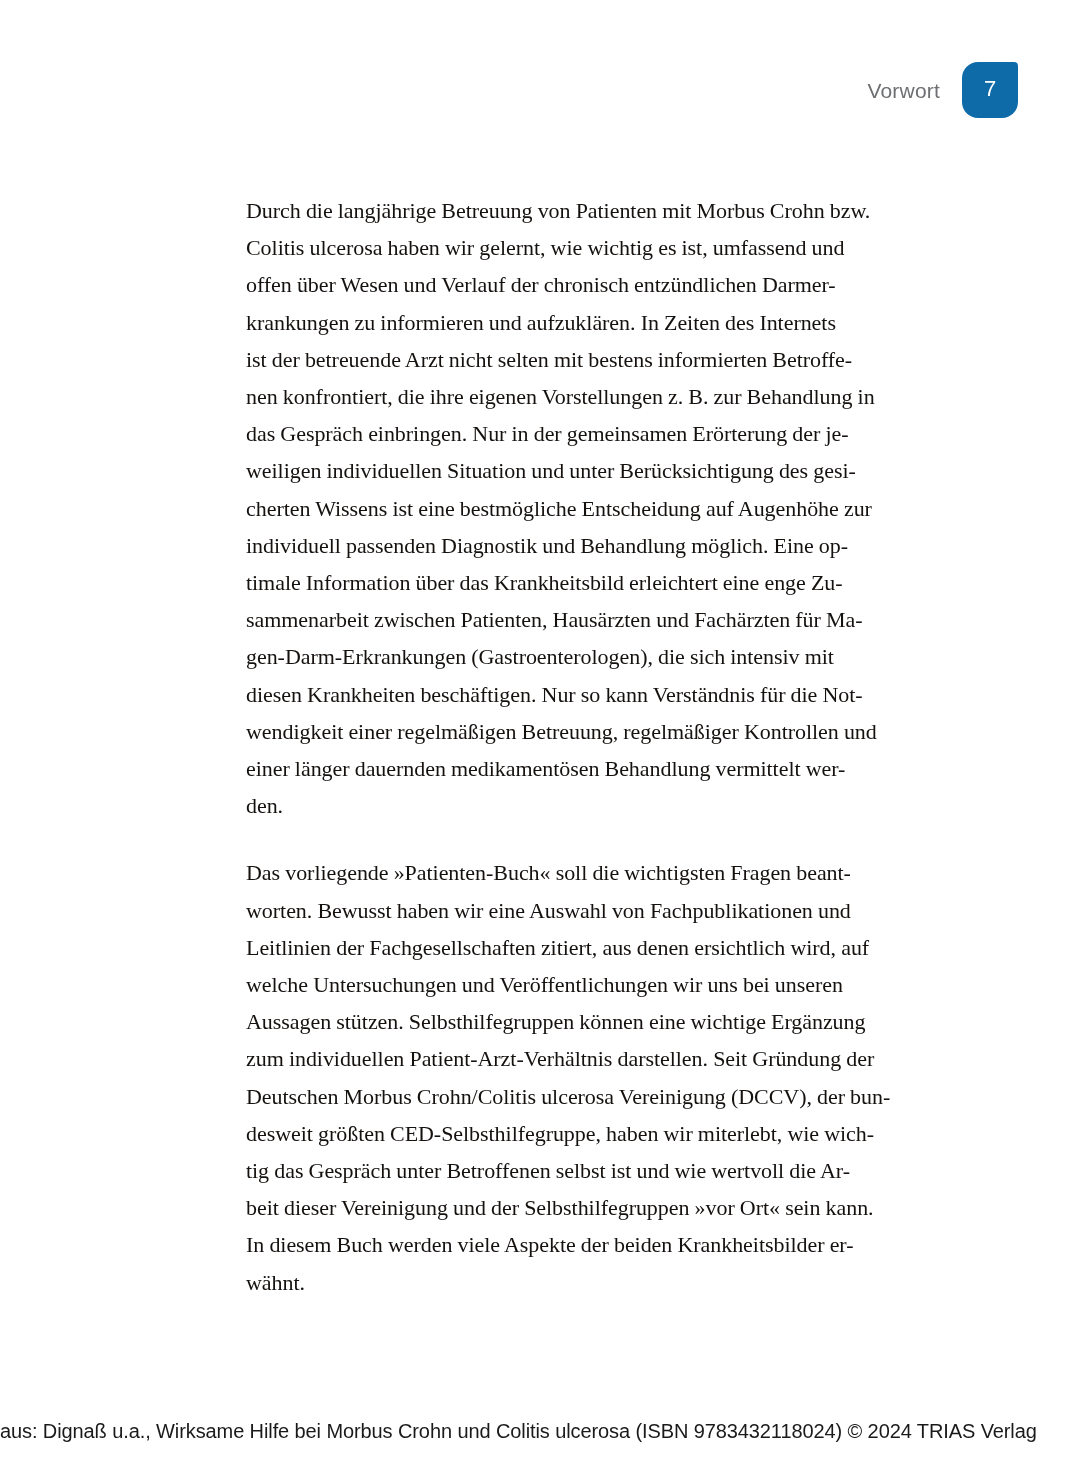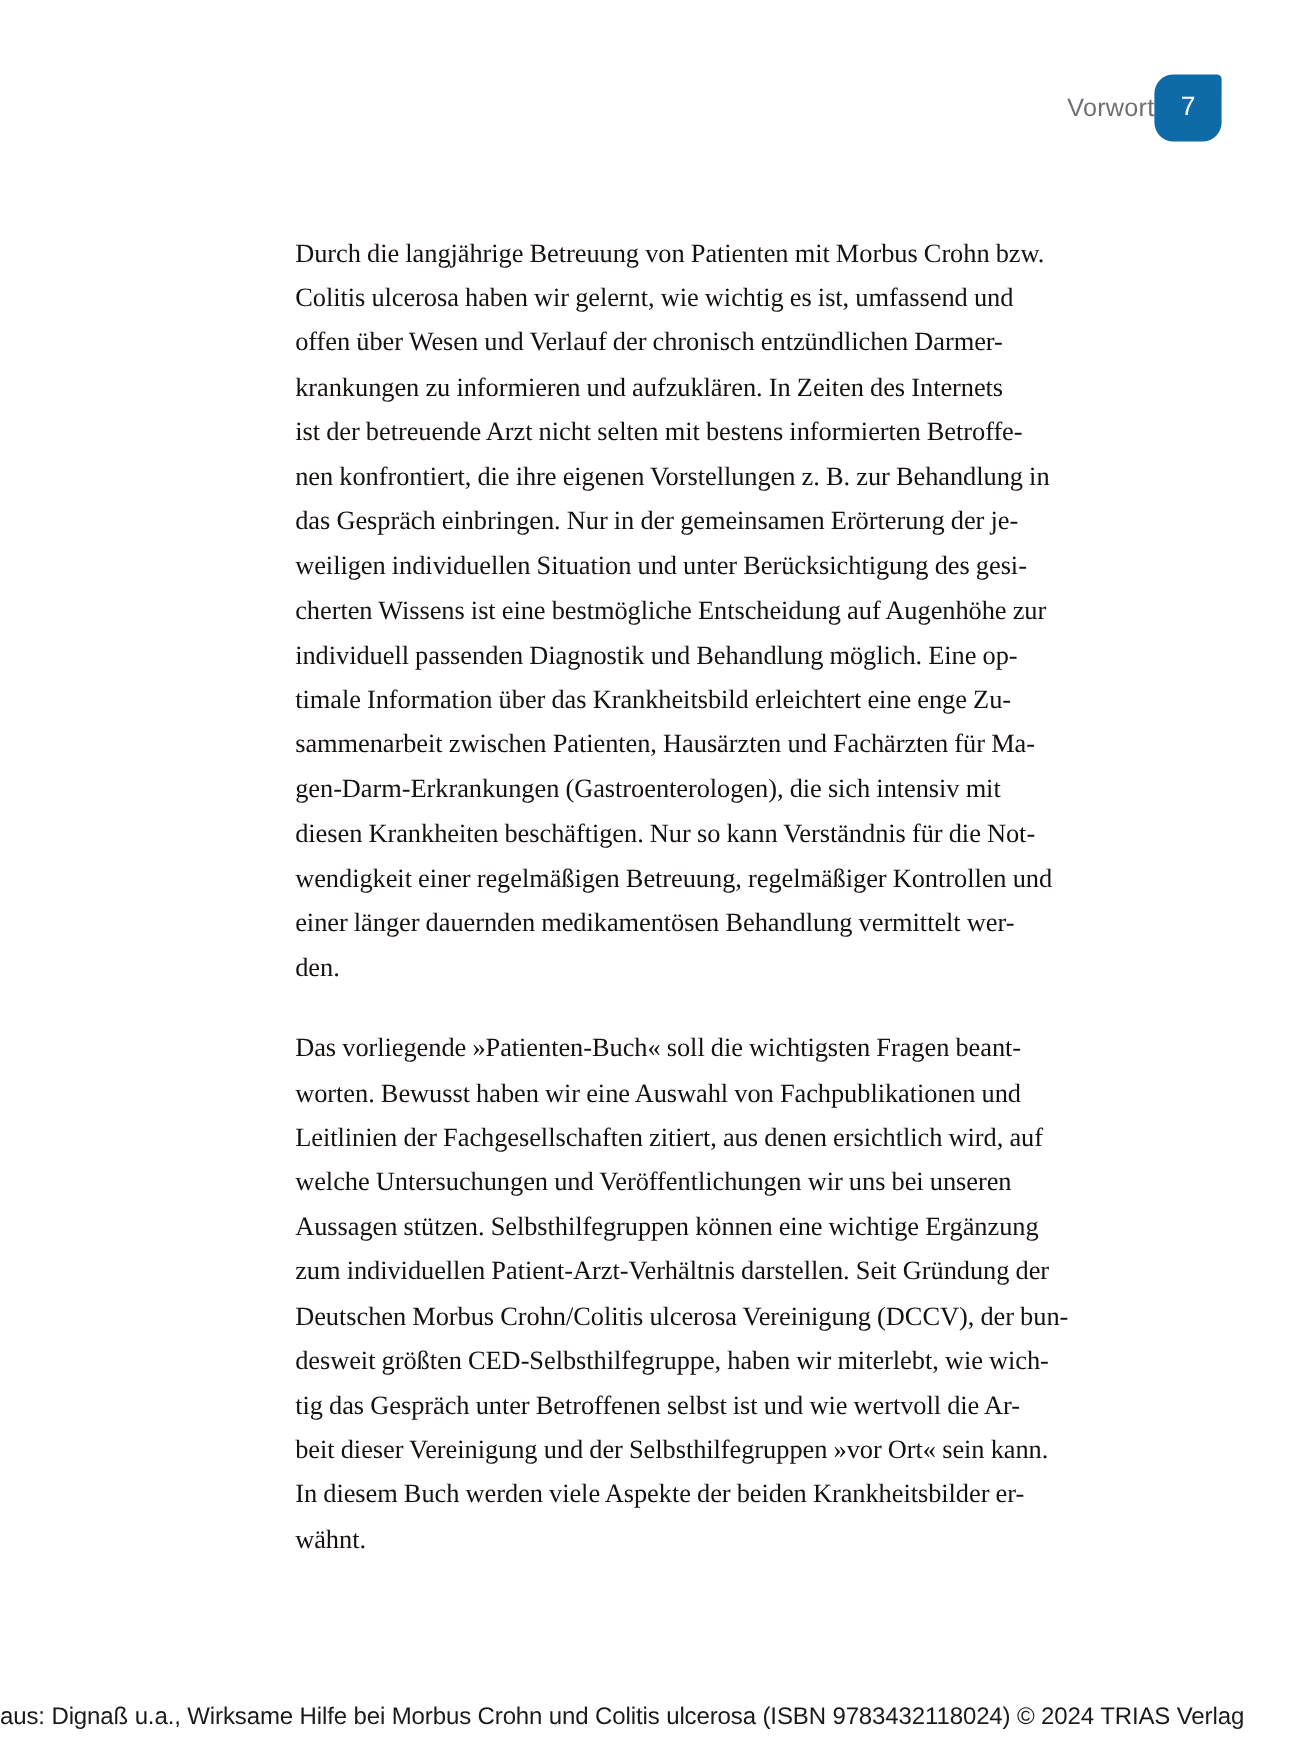--- a/index.html
+++ b/index.html
@@ -24,20 +24,21 @@
     background: #ffffff;
   }
 
   
   .running-head {
     position: absolute;
     top: 62px;
     right: 62px;
     display: flex;
     align-items: center;
+    gap: 22px;
     height: 56px;
   }
   .running-head-label {
     font-family: "Liberation Sans", "DejaVu Sans", sans-serif;
     font-size: 21px;
     letter-spacing: 0.2px;
     color: #6d6f72;
     line-height: 1;
     white-space: nowrap;
   }

